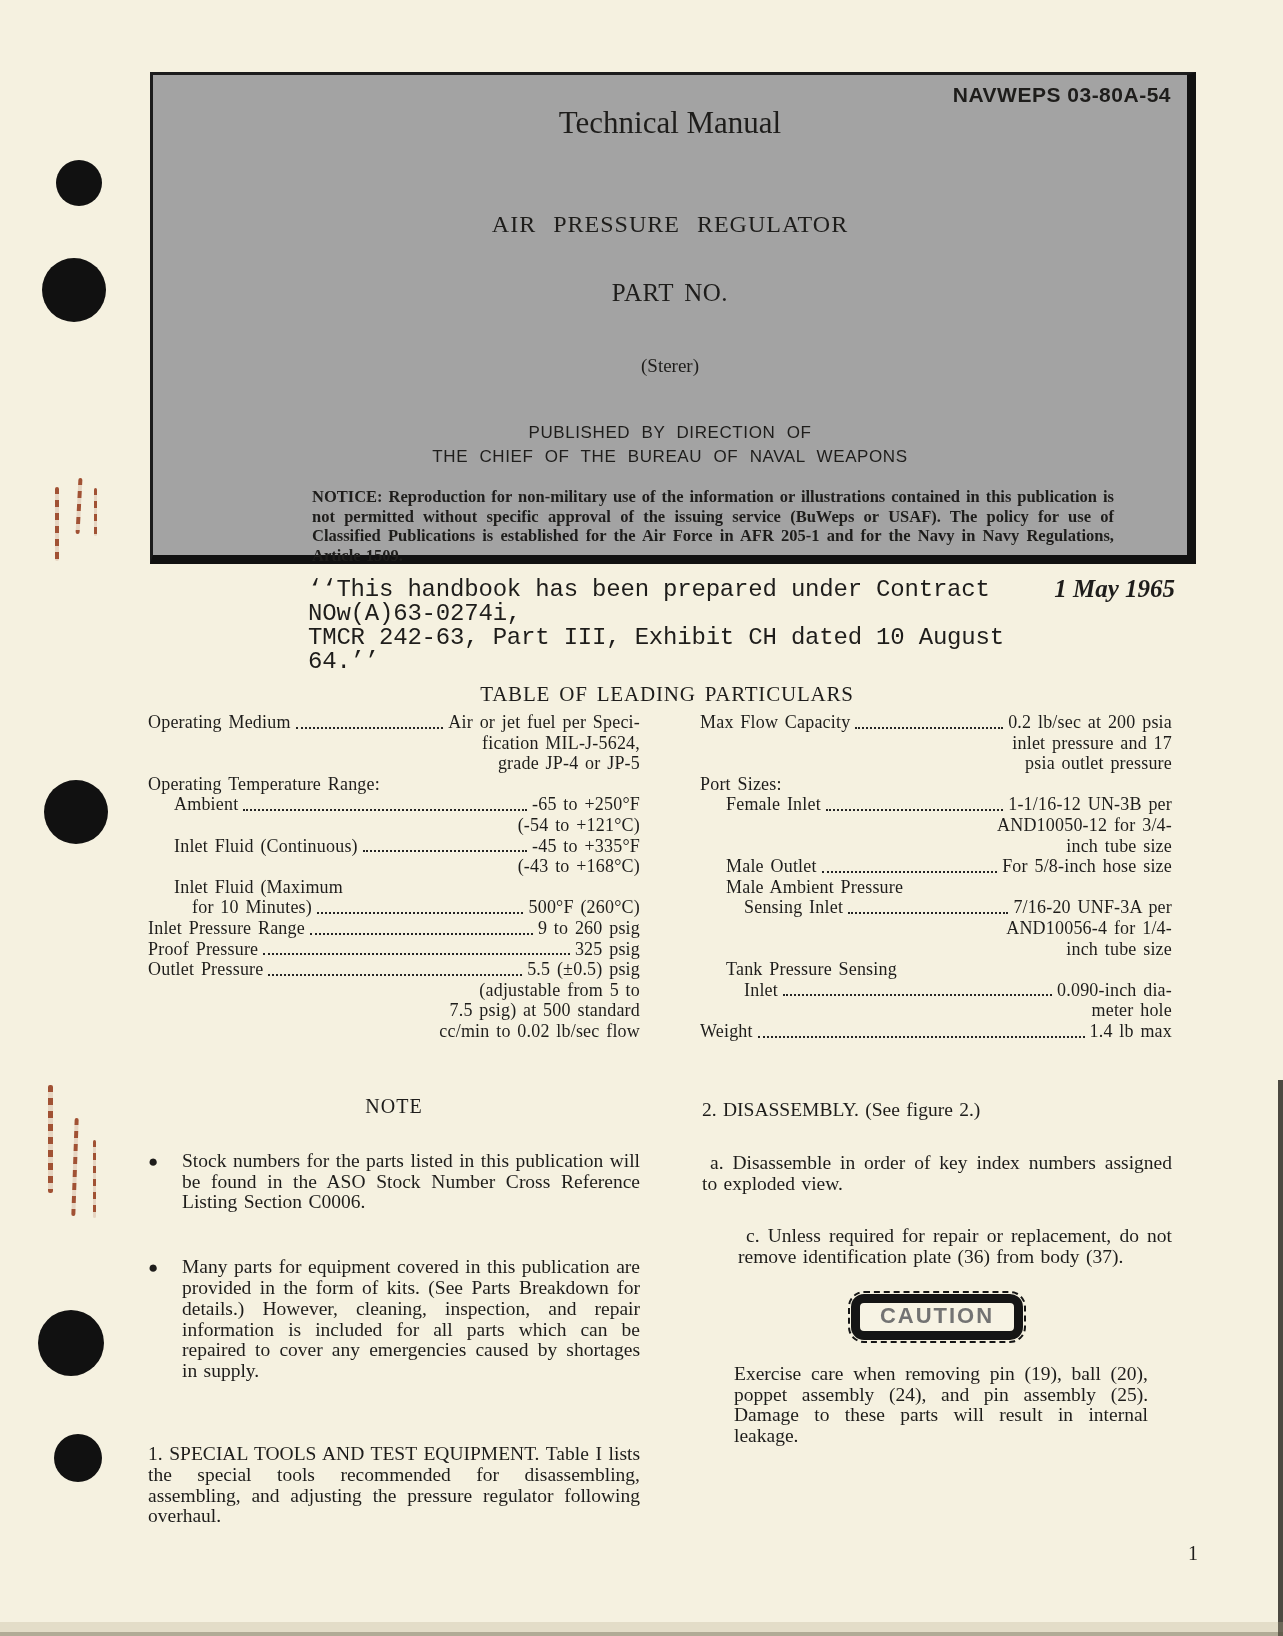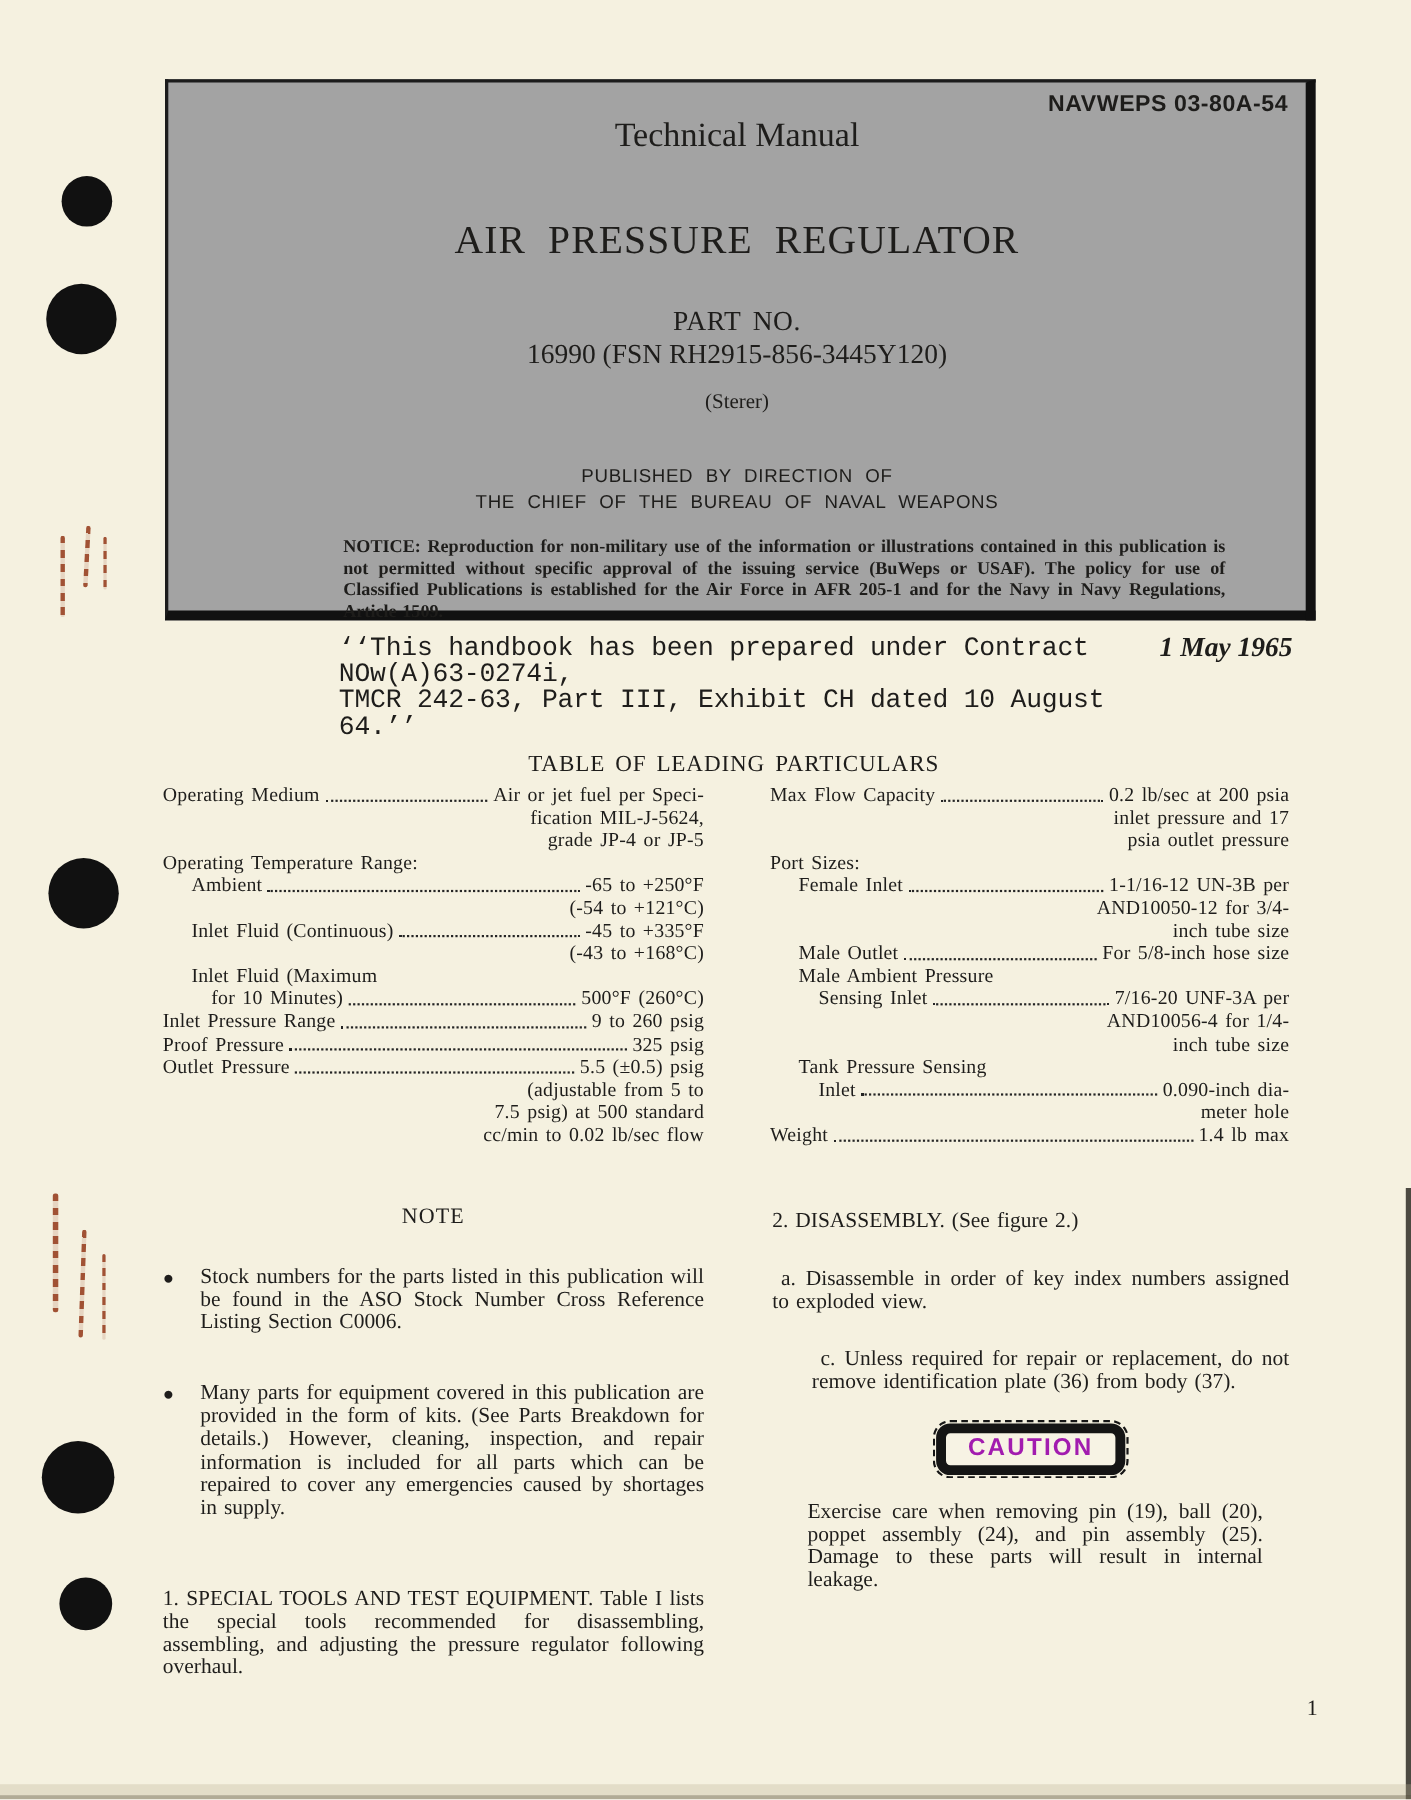--- a/index.html
+++ b/index.html
@@ -41,21 +41,21 @@
     background:#a3a3a3;
   }
   .hb-line{position:absolute;left:0;width:100%;text-align:center;white-space:nowrap;}
   .doc-number{
     position:absolute;top:8px;right:16px;
     font-family:"Liberation Sans","DejaVu Sans",sans-serif;
     font-weight:bold;font-size:21px;letter-spacing:.5px;
   }
   .title1{top:30px;font-size:31px;}
   .title2{top:72px;font-size:31px;}
-  .subject{top:122px;font-size:36px;letter-spacing:1px;word-spacing:10px;}
+  .subject{top:136px;font-size:24px;letter-spacing:1px;word-spacing:10px;}
   .partno-label{top:204px;font-size:25px;letter-spacing:.5px;word-spacing:4px;}
   .partno{top:234px;font-size:25px;}
   .manufacturer{top:280px;font-size:19px;}
   .published{font-family:"Liberation Sans","DejaVu Sans",sans-serif;font-size:17px;letter-spacing:.6px;word-spacing:6px;font-weight:500;}
   .pub1{top:348px;}
   .pub2{top:372px;}
   .notice{
     position:absolute;left:127px;top:412px;width:802px;
     font-size:16.5px;font-weight:bold;line-height:19.5px;
     text-align:justify;word-spacing:1px;margin-left:32px;
@@ -106,21 +106,21 @@
 
   
   .caution-badge{
     margin:26px auto 0;width:fit-content;
     border:9px solid #151515;border-radius:13px;
     outline:2.5px dashed #151515;outline-offset:1px;
     padding:3px 20px;background:#f7f3e4;
   }
   .caution-badge span{
     font-family:"Liberation Sans","DejaVu Sans",sans-serif;
-    font-weight:bold;font-size:22px;letter-spacing:2px;color:#a21caf;
+    font-weight:bold;font-size:22px;letter-spacing:2px;color:#737373;
   }
   .caution-text{margin:24px 0 0 32px;width:414px;text-align:justify;}
 
   .page-number{position:absolute;left:1188px;top:1542px;font-size:20px;}
 </style>
 </head>
 <body>
 
 <div class="page">
 
@@ -138,21 +138,20 @@
   <div class="pen-stroke"></div>
   <div class="scan-edge-right"></div>
   <div class="scan-shade-bottom"></div>
   <div class="scan-edge-bottom"></div>
 
   <div class="header-box">
     <div class="doc-number">NAVWEPS 03-80A-54</div>
     <div class="hb-line title1">Technical Manual</div>
     <div class="hb-line subject">AIR PRESSURE REGULATOR</div>
     <div class="hb-line partno-label">PART NO.</div>
-    <div class="hb-line partno">16990 (FSN RH2915-856-3445Y120)</div>
     <div class="hb-line published pub1">PUBLISHED BY DIRECTION OF</div>
     <div class="hb-line manufacturer">(Sterer)</div>
     <div class="hb-line published pub2">THE CHIEF OF THE BUREAU OF NAVAL WEAPONS</div>
     <div class="notice">NOTICE: Reproduction for non-military use of the information or illustrations contained in this publication is not permitted without specific approval of the issuing service (BuWeps or USAF). The policy for use of Classified Publications is established for the Air Force in AFR 205-1 and for the Navy in Navy Regulations, Article 1509.</div>
   </div>
 
   <div class="handbook">
     <div>‘‘This handbook has been prepared under Contract NOw(A)63-0274i,</div>
     <div>TMCR 242-63, Part III, Exhibit CH dated 10 August 64.’’</div>
   </div>

